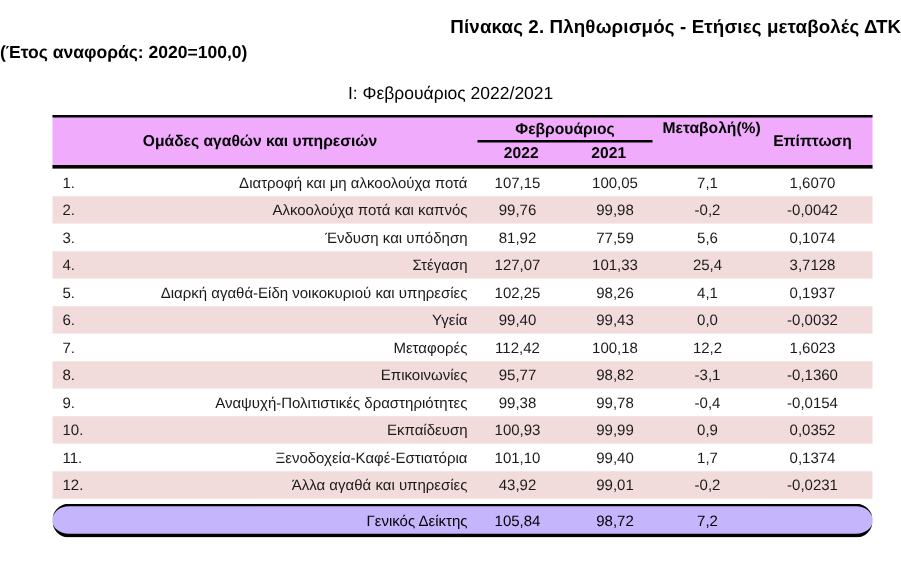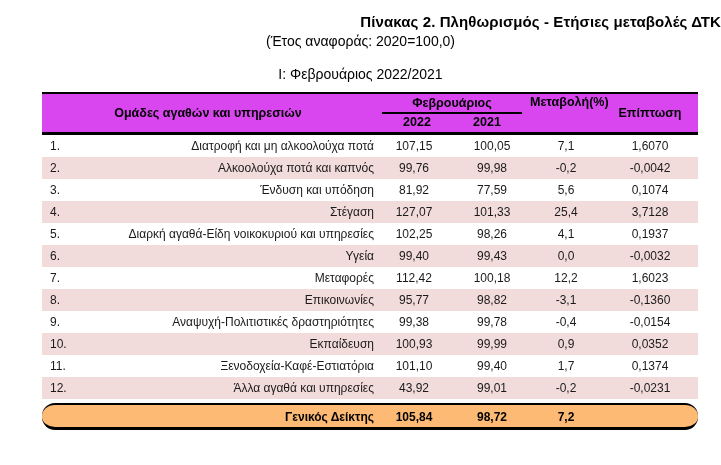--- a/index.html
+++ b/index.html
@@ -2,28 +2,28 @@
 <html><head>
 <meta charset="utf-8">
 <style>
   * { margin:0; padding:0; box-sizing:border-box; }
   html,body { background:#ffffff; }
   .canvas {
     position:relative; width:721px; height:465px; background:#ffffff;
     font-family:"Liberation Sans", sans-serif; color:#000; overflow:hidden;
   }
   .title1 { padding-top:13px; text-align:right; font-size:15px; font-weight:bold; letter-spacing:0.1px; }
-  .title2 { margin-top:3px; text-align:center; font-size:14px; font-weight:normal; }
+  .title2 { margin-top:3px; text-align:left; font-size:14px; font-weight:bold; }
   .section { margin-top:17px; text-align:center; font-size:14px; font-weight:normal; }
 
   .table { width:656px; margin:10px 0 0 42px; }
 
   .thead {
     display:grid; grid-template-columns:332px 156px 72px 96px;
-    height:43px; background:#d946ef;
+    height:43px; background:#f0abfc;
     border-top:2px solid #000; border-bottom:3px solid #000;
     font-weight:bold; font-size:12.5px;
   }
   .h-groups { display:flex; align-items:center; justify-content:center; text-align:center; }
   .h-month  { display:flex; flex-direction:column; justify-content:center; padding:0 8px; }
   .h-month-label { text-align:center; line-height:17px; }
   .h-underline { height:2px; background:#000; }
   .h-years { display:grid; grid-template-columns:1fr 1fr; text-align:center; line-height:17px; }
   .h-change { display:flex; flex-direction:row; justify-content:space-between; text-align:center; line-height:16px; }
   .h-impact { display:flex; align-items:center; justify-content:center; }
@@ -34,22 +34,22 @@
     background:#ffffff;
   }
   .trow.alt { background:#f2dcdb; }
   .c-num   { padding-left:8px; text-align:left; }
   .c-label { text-align:right; white-space:nowrap; overflow:hidden; }
   .c-val   { text-align:center; }
 
   .total {
     display:grid; grid-template-columns:44px 288px 80px 76px 72px 96px;
     height:27px; line-height:25px; margin-top:4px;
-    background:#fdba74; border-top:2px solid #000; border-bottom:3px solid #000;
-    font-weight:bold; font-size:12px; color:#000;border-radius:13px;
+    background:#c4b5fd; border-top:2px solid #000; border-bottom:3px solid #000;
+    font-weight:normal; font-size:12px; color:#000;border-radius:13px;
   }
 </style>
 </head>
 <body>
 
 <div class="canvas">
 
   <div class="title1">Πίνακας 2. Πληθωρισμός - Ετήσιες μεταβολές ΔΤΚ</div>
   <div class="title2">(Έτος αναφοράς: 2020=100,0)</div>
   <div class="section">Ι: Φεβρουάριος 2022/2021</div>

